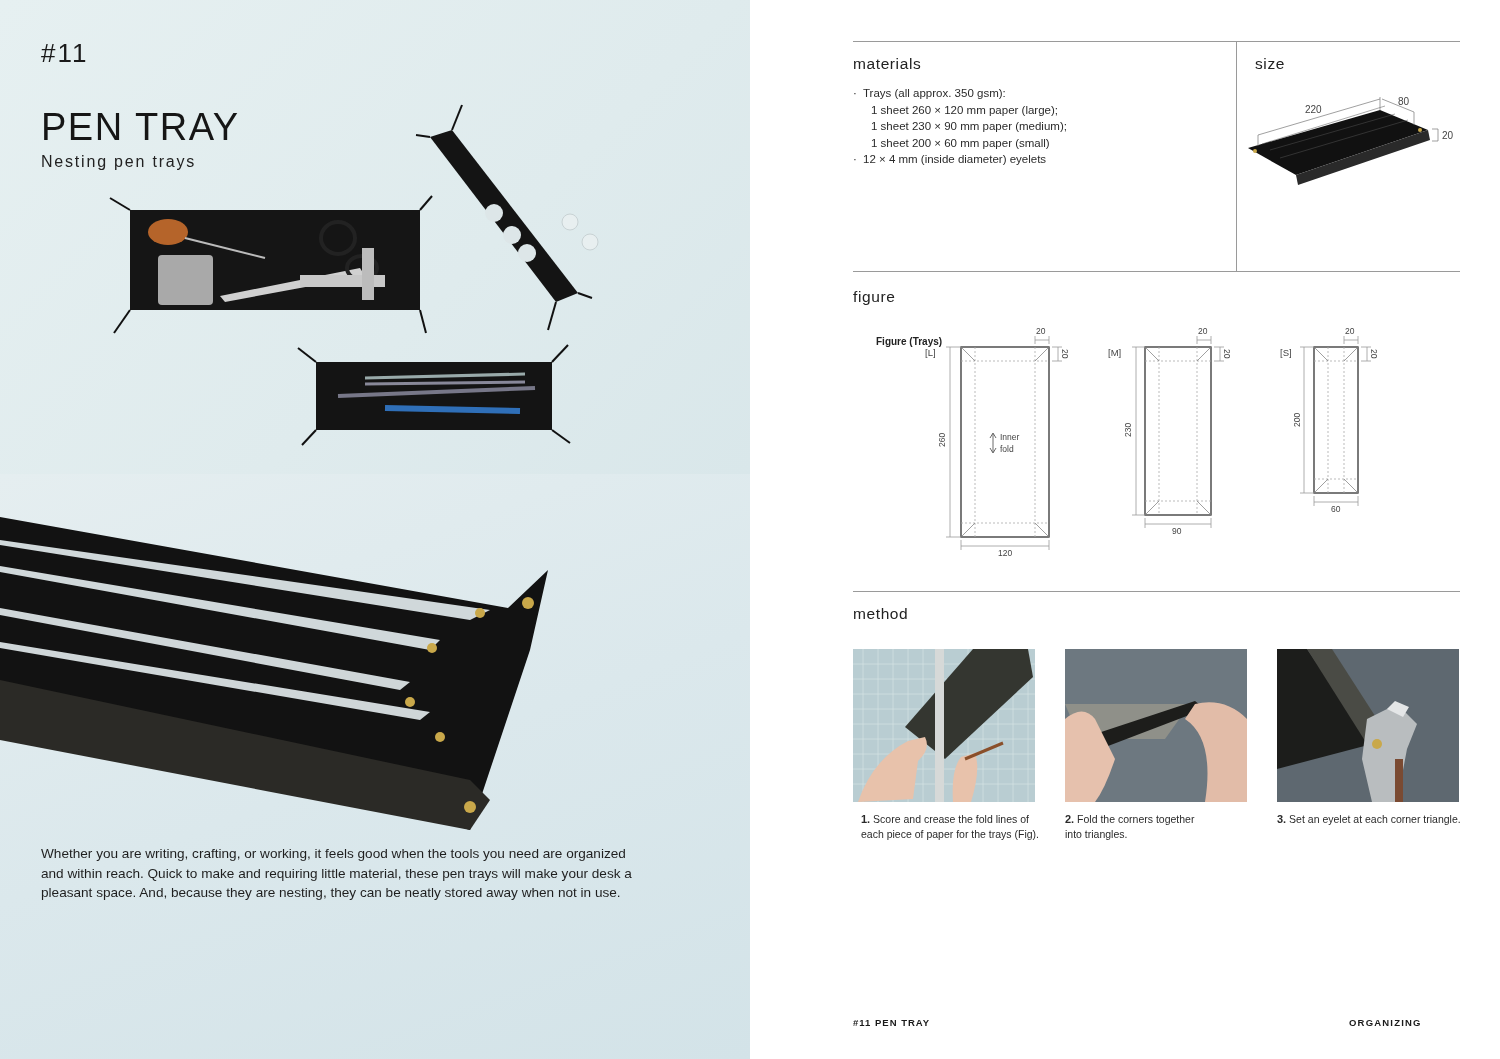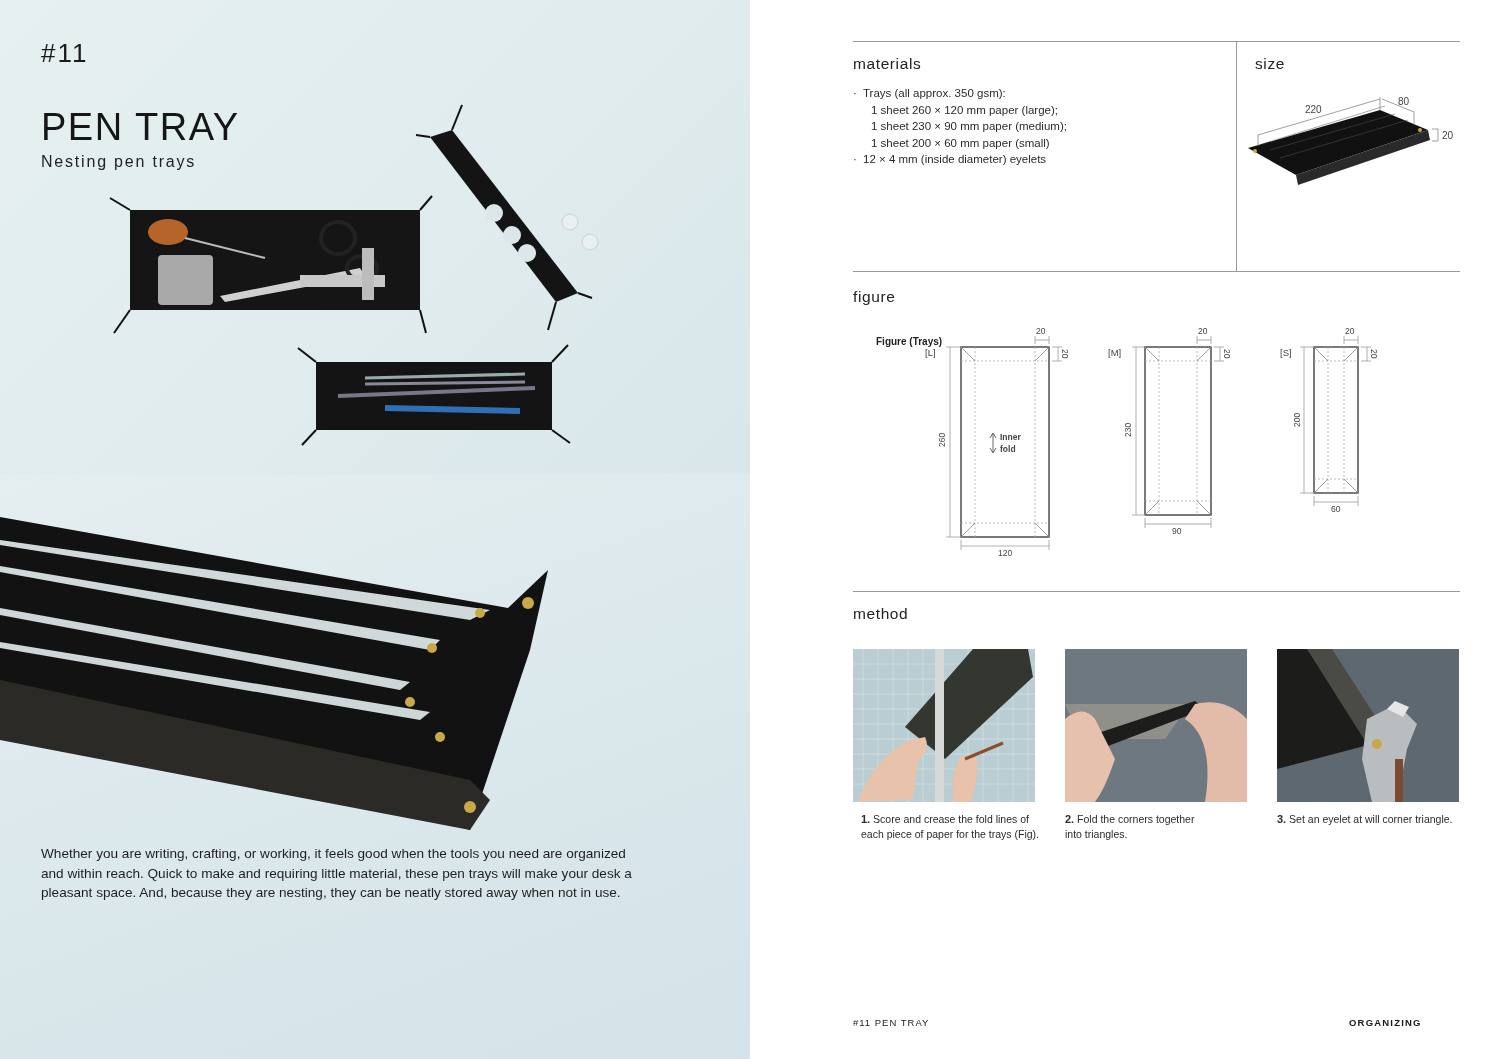--- a/index.html
+++ b/index.html
@@ -30,21 +30,21 @@
   .mat-list li .bullet { position: absolute; left: 0; top: 0; }
   .mat-list li.sub { padding-left: 18px; }
 
   .fig-caption { position: absolute; left: 876px; top: 313px; font-size: 10px; font-weight: bold; color: #222; margin-top: 23px; }
   .diagram-svg { position: absolute; left: 0; top: 0; }
 
   .step-photo { position: absolute; top: 649px; width: 182px; height: 153px; overflow: hidden; }
   .step-text { position: absolute; top: 812px; font-size: 10.5px; line-height: 14.5px; color: #2a2a2a; }
   .step-text b { font-weight: bold; font-size: 11px; }
 
-  .footer-left { position: absolute; left: 853px; top: 1017px; font-size: 9.5px; font-weight: normal; letter-spacing: 1px; color: #1a1a1a; }
+  .footer-left { position: absolute; left: 853px; top: 1017px; font-size: 9.5px; font-weight: bold; letter-spacing: 1px; color: #1a1a1a; }
   .footer-section { position: absolute; left: 1349px; top: 1017px; font-size: 9.5px; font-weight: bold; letter-spacing: 1.2px; color: #1a1a1a; }
   .footer-page { position: absolute; left: 1453px; top: 1017px; font-size: 9.5px; font-weight: bold; color: #1a1a1a; margin-top: 40px; }
 </style>
 </head>
 <body>
 
 <div class="left-page">
   <div class="photo-top"></div>
   <div class="photo-bottom"></div>
 
@@ -233,21 +233,21 @@
     <line x1="1361" y1="347" x2="1371" y2="347" stroke="#999"></line>
     <line x1="1361" y1="361" x2="1371" y2="361" stroke="#999"></line>
   </g>
 </svg>
 
 <div style="position:absolute; left:925px; top:347px; font-size:9.5px; color:#444;">[L]</div>
 <div style="position:absolute; left:1036px; top:326px; font-size:8.5px; color:#444;">20</div>
 <div style="position:absolute; left:1060px; top:349px; font-size:8.5px; color:#444; transform:rotate(90deg); transform-origin:left top; margin-left:10px;">20</div>
 <div style="position:absolute; left:937px; top:447px; font-size:8.5px; color:#444; transform:rotate(-90deg); transform-origin:left top;">260</div>
 <div style="position:absolute; left:998px; top:548px; font-size:8.5px; color:#444;">120</div>
-<div style="position:absolute; left:1000px; top:431px; font-size:8.5px; color:#444; line-height:12px;font-weight:bold;">
+<div style="position:absolute; left:1000px; top:431px; font-size:8.5px; color:#444; line-height:12px;">
   <div>Inner</div>
     <div>fold</div>
 </div>
 
 <div style="position:absolute; left:1108px; top:347px; font-size:9.5px; color:#444;">[M]</div>
 <div style="position:absolute; left:1198px; top:326px; font-size:8.5px; color:#444;">20</div>
 <div style="position:absolute; left:1222px; top:349px; font-size:8.5px; color:#444; transform:rotate(90deg); transform-origin:left top; margin-left:10px;">20</div>
 <div style="position:absolute; left:1123px; top:437px; font-size:8.5px; color:#444; transform:rotate(-90deg); transform-origin:left top;">230</div>
 <div style="position:absolute; left:1172px; top:526px; font-size:8.5px; color:#444;">90</div>
 
@@ -311,18 +311,18 @@
   </svg>
 </div>
 
 <div class="step-text" style="left:820px;margin-left:41px;">
   <b>1.</b> <span>Score and crease the fold lines of</span><br><span>each piece of paper for the trays (Fig).</span>
 </div>
 <div class="step-text" style="left:1065px;">
   <b>2.</b> <span>Fold the corners together</span><br><span>into triangles.</span>
 </div>
 <div class="step-text" style="left:1277px;">
-  <b>3.</b> <span>Set an eyelet at will corner triangle.</span>
+  <b>3.</b> <span>Set an eyelet at each corner triangle.</span>
 </div>
 
 <div class="footer-left">#11 PEN TRAY</div>
 <div class="footer-section">ORGANIZING</div>
 <div class="footer-page">57</div>
 
 </body></html>

